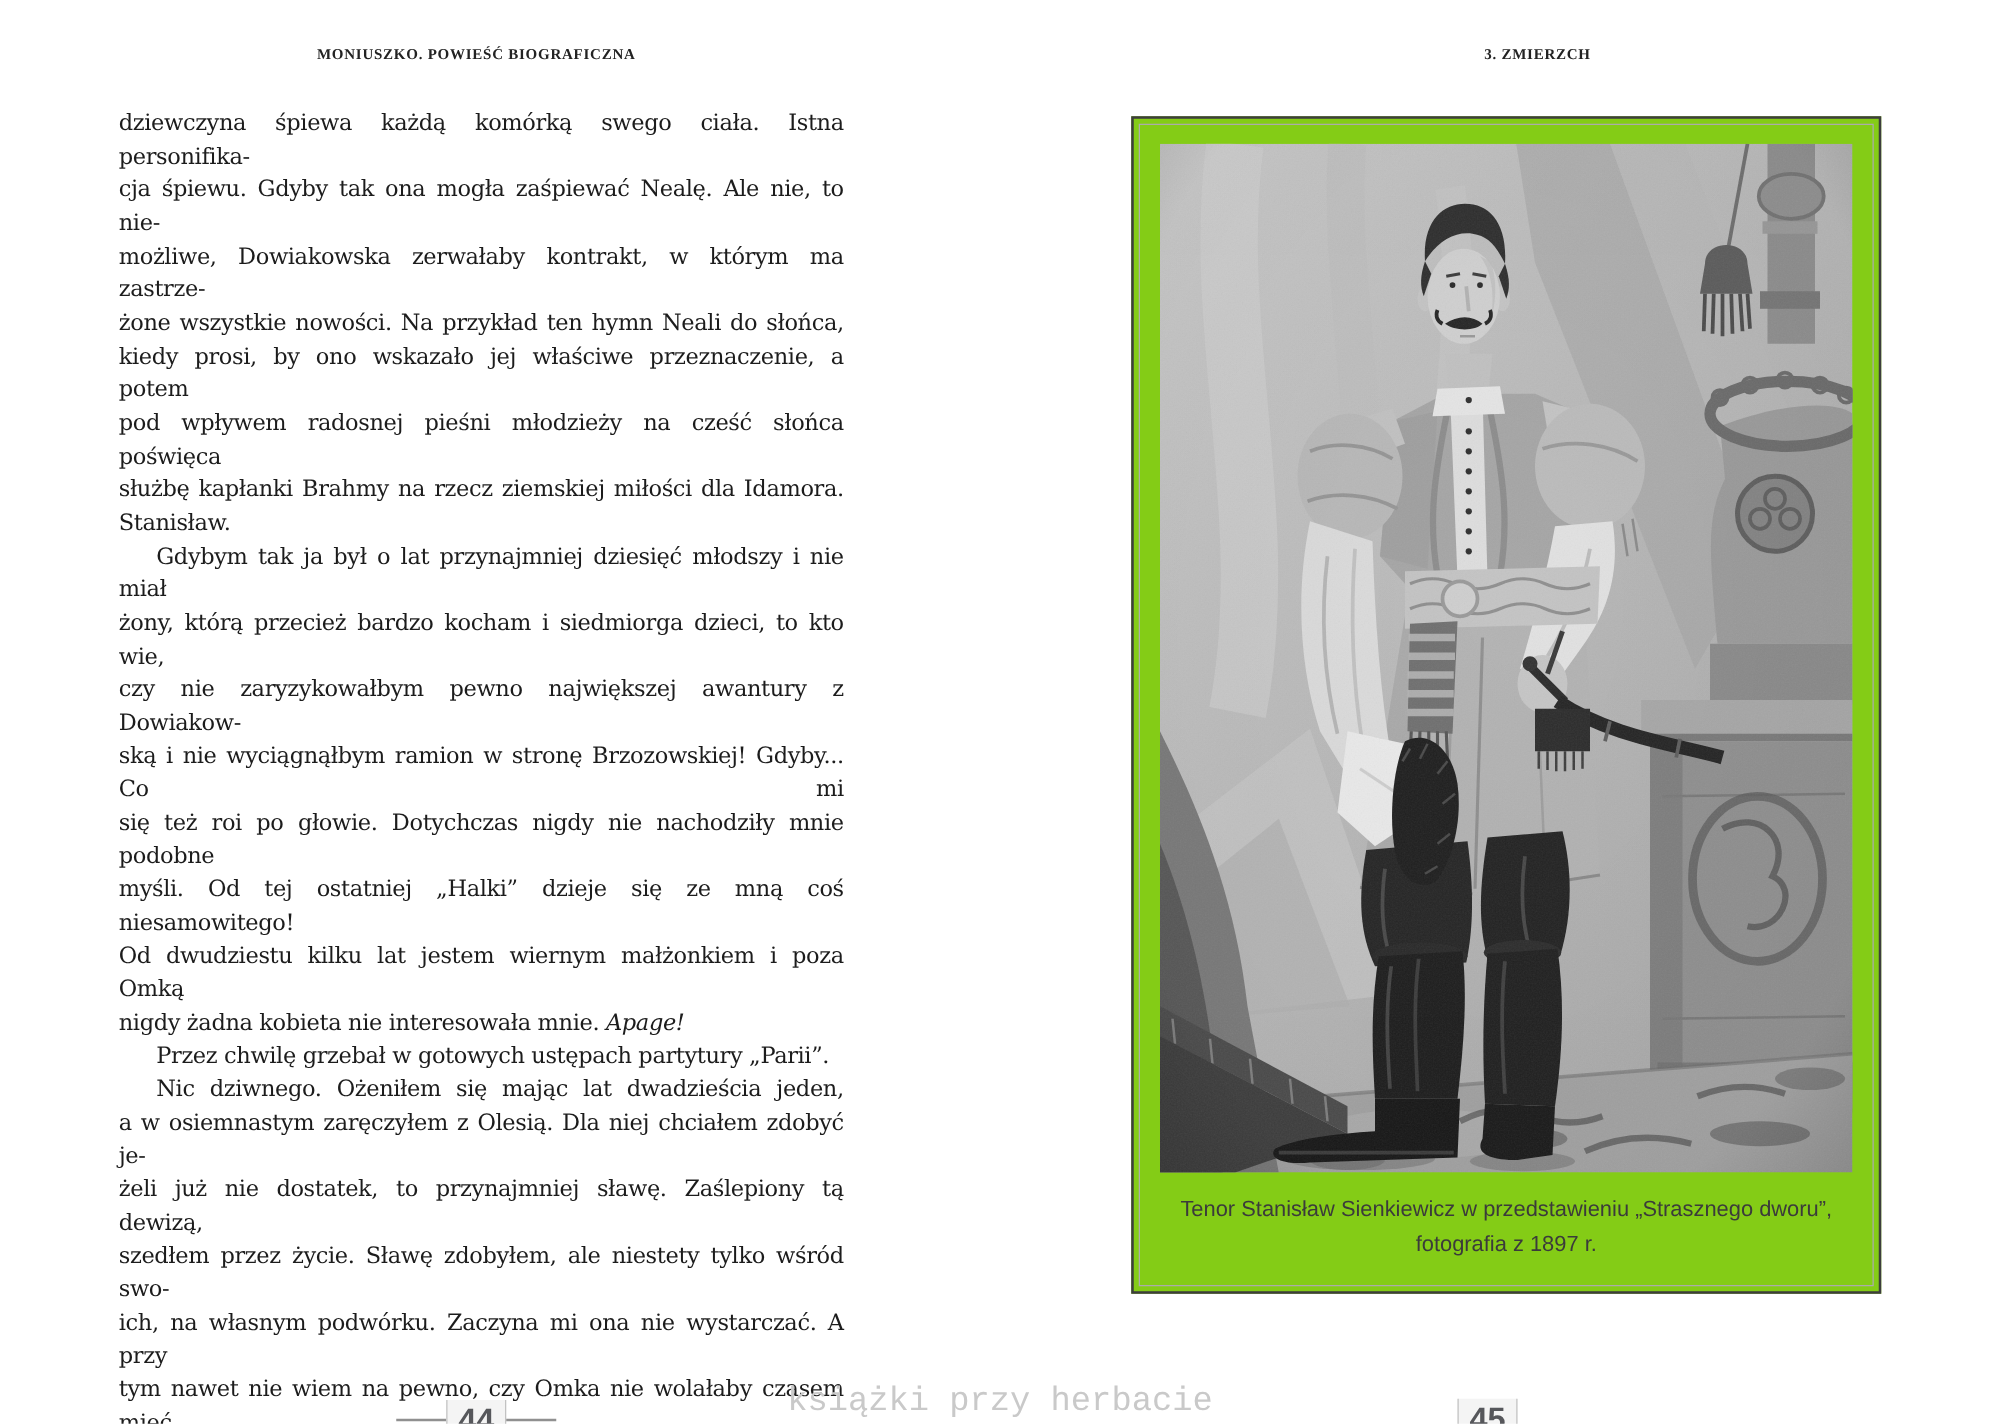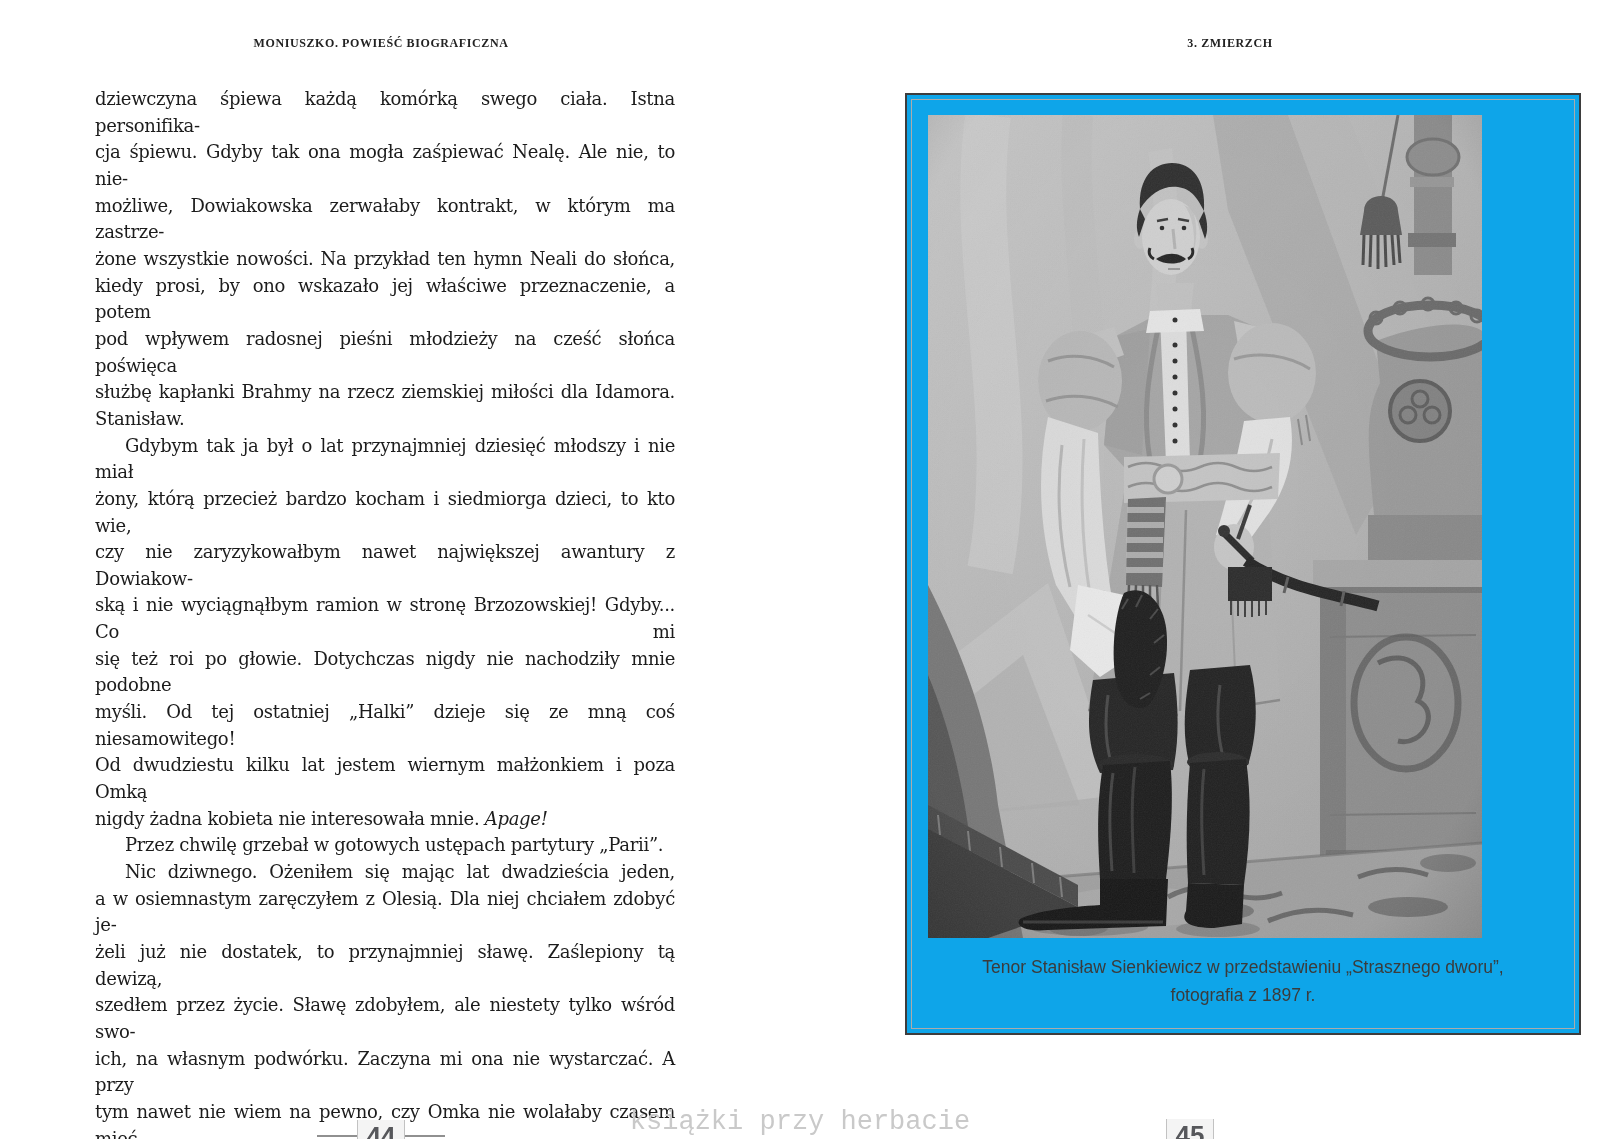--- a/index.html
+++ b/index.html
@@ -19,22 +19,22 @@
 
   
   #body-text{position:absolute;left:95px;top:86px;width:580px;}
   .tline{line-height:26.65px;font-size:18px;letter-spacing:-0.3px;
          text-align:justify;text-align-last:justify;}
   .tline.lastline{text-align-last:left;}
   .tline.ind{text-indent:30px;}
   .tline em{font-style:italic;}
 
   
-  #photo-frame{position:absolute;left:905px;top:93px;width:676px;height:942px;
-    border:2px solid var(--c-frame);background:#0ea5e9;}
+  #photo-frame{position:absolute;left:905px;top:93px;width:600px;height:942px;
+    border:2px solid var(--c-frame);background:#84cc16;}
   #photo-frame .innerline{position:absolute;left:4px;top:4px;right:4px;bottom:4px;
     border:1px solid var(--c-frame-inner);pointer-events:none;}
   #photo-svg{position:absolute;left:21px;top:20px;display:block;}
   #photo-caption{position:absolute;left:18px;right:18px;top:858px;
     font-family:"Liberation Sans", sans-serif;font-size:17.5px;line-height:28px;
     color:var(--c-caption);text-align:center;}
 
   
   .pagefoot{position:absolute;top:1120px;height:32px;display:flex;
     align-items:center;justify-content:center;}
@@ -63,21 +63,21 @@
       <div class="tline">możliwe, Dowiakowska zerwałaby kontrakt, w którym ma zastrze-</div>
       <div class="tline">żone wszystkie nowości. Na przykład ten hymn Neali do słońca,</div>
       <div class="tline">kiedy prosi, by ono wskazało jej właściwe przeznaczenie, a potem</div>
       <div class="tline">pod wpływem radosnej pieśni młodzieży na cześć słońca poświęca</div>
       <div class="tline">służbę kapłanki Brahmy na rzecz ziemskiej miłości dla Idamora.</div>
       <div class="tline lastline">Stanisław.</div>
     </div>
     <div>
       <div class="tline ind">Gdybym tak ja był o lat przynajmniej dziesięć młodszy i nie miał</div>
       <div class="tline">żony, którą przecież bardzo kocham i siedmiorga dzieci, to kto wie,</div>
-      <div class="tline">czy nie zaryzykowałbym nawet największej awantury z Dowiakow-</div>
+      <div class="tline">czy nie zaryzykowałbym pewno największej awantury z Dowiakow-</div>
       <div class="tline">ską i nie wyciągnąłbym ramion w stronę Brzozowskiej! Gdyby... Co mi</div>
       <div class="tline">się też roi po głowie. Dotychczas nigdy nie nachodziły mnie podobne</div>
       <div class="tline">myśli. Od tej ostatniej „Halki” dzieje się ze mną coś niesamowitego!</div>
       <div class="tline">Od dwudziestu kilku lat jestem wiernym małżonkiem i poza Omką</div>
       <div class="tline lastline">nigdy żadna kobieta nie interesowała mnie. <em>Apage!</em></div>
     </div>
     <div>
       <div class="tline ind lastline">Przez chwilę grzebał w gotowych ustępach partytury „Parii”.</div>
     </div>
     <div>

